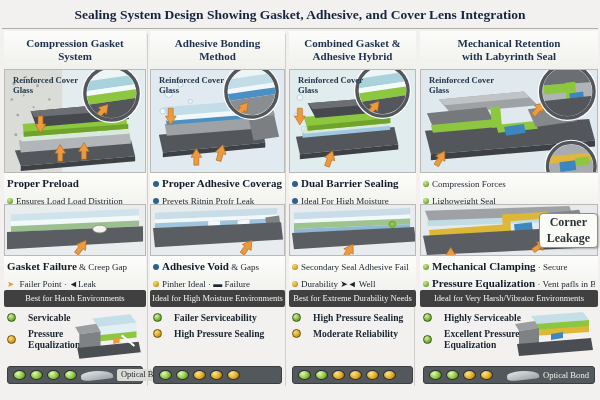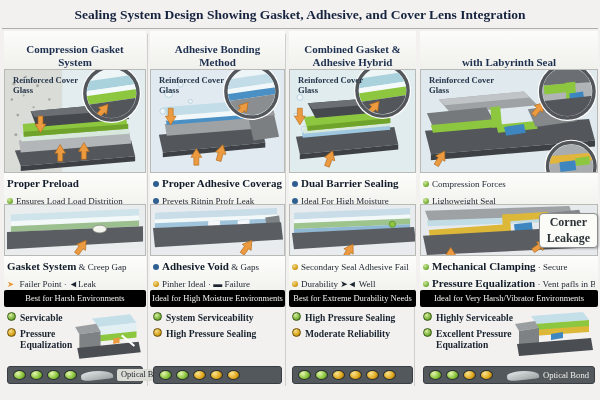--- a/index.html
+++ b/index.html
@@ -1,43 +1,43 @@
 <!DOCTYPE html>
 <html><head>
 <meta charset="utf-8">
 <style>
   html,body{margin:0;padding:0}
   .stage{width:600px;height:400px;background:#f2f1ef;font-family:Liberation Serif, serif;position:relative;overflow:hidden}
   .title{text-align:center;font-size:13.5px;font-weight:bold;color:#16233f;padding:7px 0 5px;border-bottom:1px solid #aeaeaa;margin:0 2px}
   .grid{display:grid;grid-template-columns:142px 135px 127px 178px;column-gap:4px;margin:2px 3px 0 4px}
   .vdiv{position:absolute;top:34px;bottom:14px;width:1px;background:#cfcfcb;z-index:0}
   .col{display:flex;flex-direction:column;position:relative;height:357px}
-  .chead{height:38px;display:flex;flex-direction:column;align-items:center;justify-content:flex-end;font-weight:bold;font-size:11px;line-height:1.2;color:#1d3050;text-align:center;background:linear-gradient(#fcfcfa,#f0f0ec)}
+  .chead{height:38px;display:flex;flex-direction:column;align-items:center;justify-content:center;font-weight:bold;font-size:11px;line-height:1.2;color:#1d3050;text-align:center;background:linear-gradient(#fcfcfa,#f0f0ec)}
   .illus{position:relative;border:1px solid #b9b9b5;background:#bef264;overflow:hidden;box-sizing:border-box}
   .illus.top{height:104px}
   .illus.bad2{height:52px}
   .illus svg{display:block;width:100%;height:100%}
   .cover-label{position:absolute;top:5px;left:8px;width:66px;font-size:8.6px;font-weight:bold;color:#26364a;line-height:1.18}
   .txt{padding:2px 3px 1px;background:linear-gradient(#fdfdfb,#f2f2ee);box-sizing:border-box}
   .txt.good{height:31px}
   .txt.bad{height:33px}
   .line{font-size:9px;line-height:1.5;color:#1c2430;white-space:nowrap;overflow:hidden}
   .line .strong{font-weight:bold;font-size:11px;color:#121c2a}
   .line .mk{width:6px;height:6px;border:none;display:inline-block;margin-right:3px;border-radius:50%}
   .line .mk[data-mk="blue"]{background:#2f5f90}
   .line .mk[data-mk="green"]{background:radial-gradient(circle at 35% 30%,#cfe89a,#7ab33c 60%,#4c7a1e)}
   .line .mk[data-mk="yellow"]{background:radial-gradient(circle at 35% 30%,#f0d88a,#d8a21a 60%,#8a6410)}
   .line .mk[data-mk="arrow"]{width:auto;height:auto;background:none;border-radius:0}
   .line .mk[data-mk="arrow"]::before{content:"➤";color:#e8963a;font-size:8.5px}
-  .badge{height:17px;background:#000000;color:#f3f3f1;font-size:8.5px;line-height:17px;text-align:center;white-space:nowrap;overflow:hidden;border-radius:2px;margin-top:1px;padding:0 2px}
+  .badge{height:17px;background:#404040;color:#f3f3f1;font-size:8.5px;line-height:17px;text-align:center;white-space:nowrap;overflow:hidden;border-radius:2px;margin-top:1px;padding:0 2px}
   .feat{flex:1;position:relative;padding:5px 3px 4px;display:flex;flex-direction:column;box-sizing:border-box}
   .feat-lines{z-index:1}
   .feat-lines.narrow{width:70px}
   .feat-lines.mid{width:106px}
-  .fline{display:flex;align-items:flex-start;gap:4px;font-size:9.6px;font-weight:bold;color:#1a2430;line-height:1.15;margin-bottom:5px}
+  .fline{display:flex;align-items:center;gap:12px;font-size:9.6px;font-weight:bold;color:#1a2430;line-height:1.15;margin-bottom:5px}
   .fline > .mk{flex:0 0 auto;width:9px;height:9px;border-radius:50%;margin-top:0;border:1px solid #44502c;box-sizing:border-box}
   .fline > .mk[data-mk="green"]{background:radial-gradient(circle at 35% 30%,#d8efa0,#7ab33c 60%,#47741a);border-color:#3c5c16}
   .fline > .mk[data-mk="yellow"]{background:radial-gradient(circle at 35% 30%,#f4dc86,#d8a41c 60%,#8a6410);border-color:#6e5208}
   .mini{position:absolute;top:3px;right:1px;z-index:2}
   .mini.m1{width:72px;height:54px}
   .mini.m4{width:86px;height:52px}
   .dotbar{margin-top:auto;height:18px;background:#53585c;border:1px solid #3a3e42;border-radius:3px;display:flex;align-items:center;padding:0 5px;gap:4px;position:relative;z-index:1;box-sizing:border-box}
   .dots{display:flex;gap:4px}
   .dot{width:13px;height:10px;border-radius:50%;border:1px solid #2c3032;box-sizing:border-box}
   .dot[data-mk="green"]{background:radial-gradient(circle at 35% 30%,#e6f7b0,#8cc63f 55%,#4c7d1c)}
@@ -121,21 +121,21 @@
           <rect width="142" height="52" fill="#e9edee"></rect>
           <polygon points="6,10 136,4 136,11 6,17" fill="#cfe3ea"></polygon>
           <polygon points="6,17 136,11 136,16 6,22" fill="#f3f8f9"></polygon>
           <polygon points="6,22 136,16 136,22 6,28" fill="#9bbf8e"></polygon>
           <polygon points="2,28 140,22 140,38 2,46" fill="#5a5e62"></polygon>
           <ellipse cx="96" cy="25" rx="7" ry="4" fill="#f4f4ee" stroke="#8a8e80" stroke-width="0.8"></ellipse>
           <path d="M-2.5,13 L2.5,13 L2.5,5 L5.5,5 L0,-4 L-5.5,5 L-2.5,5 Z" transform="translate(80,40) rotate(35)" fill="#ec9a40" stroke="#b06818" stroke-width="0.6"></path>
         </svg>
       </div>
       <div class="txt bad">
-        <div class="line"><span class="strong">Gasket System</span><span> &amp; Creep Gap</span></div>
+        <div class="line"><span class="strong">Gasket Failure</span><span> &amp; Creep Gap</span></div>
         <div class="line"><span class="mk" data-mk="arrow"></span><span class="strong"></span><span> Failer Point · ◄Leak</span></div>
       </div>
       <div class="badge">Best for Harsh Environments</div>
       <div class="feat">
         <div class="feat-lines narrow">
           <div class="fline">
               <span class="mk" data-mk="green"></span>
               <span>Servicable</span>
             </div>
           <div class="fline">
@@ -231,21 +231,21 @@
       </div>
       <div class="txt bad">
         <div class="line"><span class="mk" data-mk="blue"></span><span class="strong">Adhesive Void</span><span> &amp; Gaps</span></div>
         <div class="line"><span class="mk" data-mk="yellow"></span><span class="strong"></span><span>Pinher Ideal · ▬ Failure</span></div>
       </div>
       <div class="badge">Ideal for High Moisture Environments</div>
       <div class="feat">
         <div class="feat-lines">
           <div class="fline">
               <span class="mk" data-mk="green"></span>
-              <span>System Serviceability</span>
+              <span>Failer Serviceability</span>
             </div>
           <div class="fline">
               <span class="mk" data-mk="yellow"></span>
               <span>High Pressure Sealing</span>
             </div>
         </div>
         <div class="dotbar">
           <span class="dots">
               <span class="dot" data-mk="green"></span>
               <span class="dot" data-mk="green"></span>
@@ -340,20 +340,21 @@
               <span class="dot" data-mk="yellow"></span>
               <span class="dot" data-mk="yellow"></span>
               <span class="dot" data-mk="yellow"></span>
             </span>
         </div>
       </div>
     </section>
 
     <section class="col">
       <header class="chead">
+        <div>Mechanical Retention</div>
         <div>with Labyrinth Seal</div>
       </header>
       <div class="illus top">
         <svg viewBox="0 0 178 104" preserveAspectRatio="none">
           <rect width="178" height="104" fill="#dfe9ee"></rect>
           <g stroke="#b0ccd8" fill="#ecf4f8">
             <circle cx="150" cy="58" r="4"></circle>
               <circle cx="162" cy="44" r="3"></circle>
               <circle cx="170" cy="64" r="2.5"></circle>
               <circle cx="144" cy="76" r="2.5"></circle>

